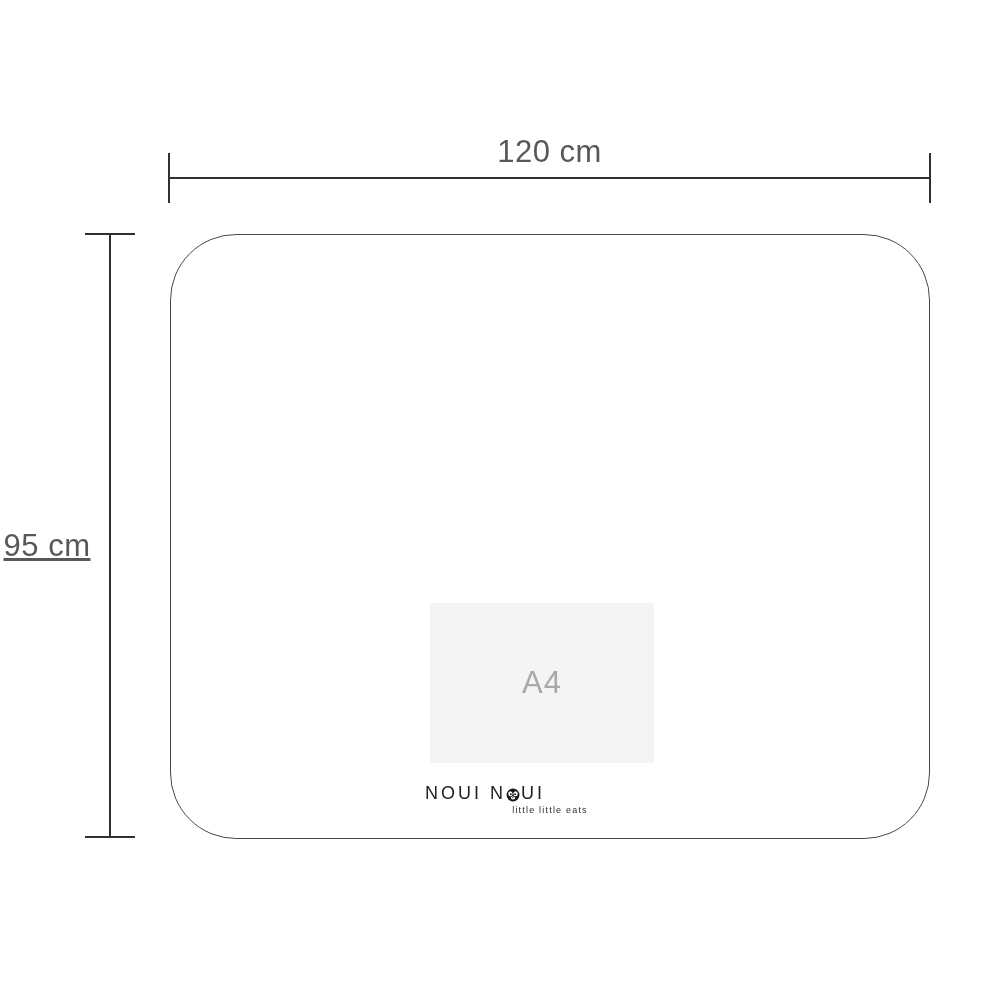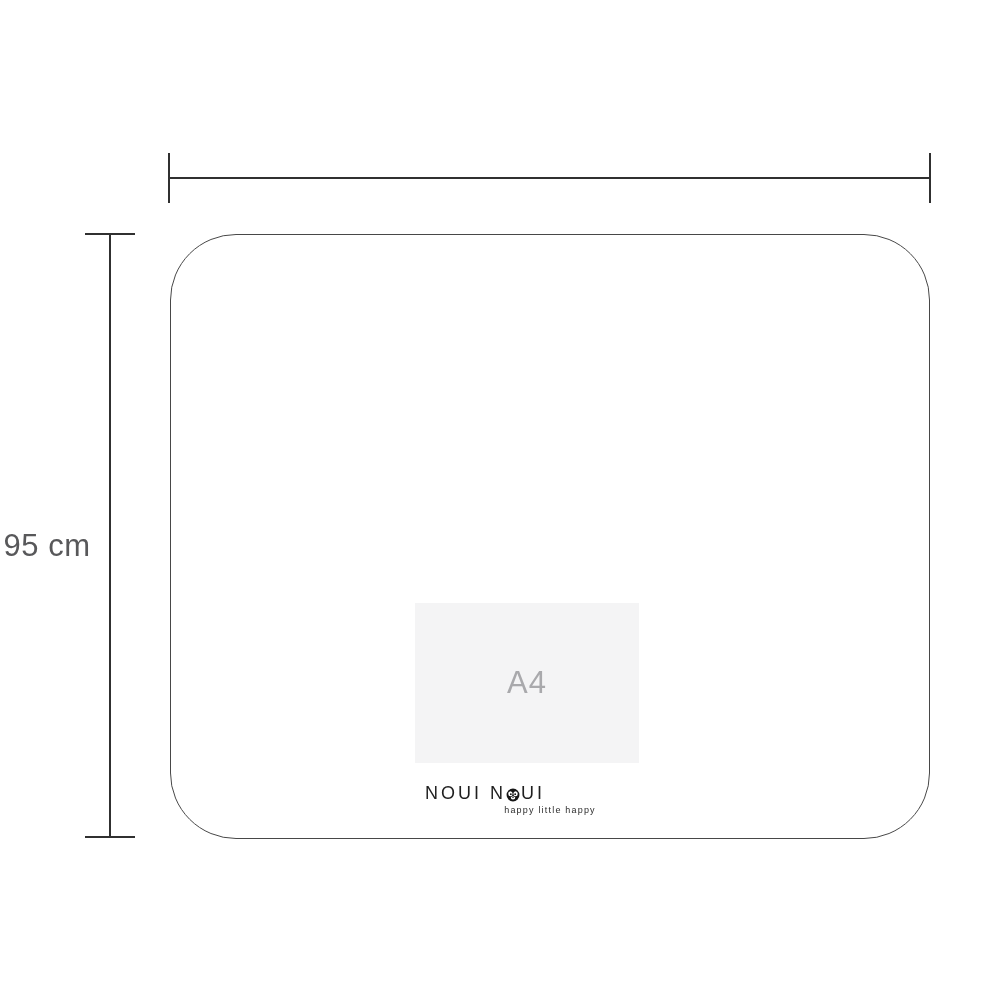--- a/index.html
+++ b/index.html
@@ -31,20 +31,21 @@
     width: 763px;
     height: 44px;
     line-height: 44px;
   }
   .dim-label.height {
     left: 0px;
     top: 520px;
     width: 94px;
     height: 52px;
     line-height: 52px;
+    text-decoration: underline;
   }
 
   
   .dim-h {
     position: absolute;
     left: 168px;
     top: 153px;
     width: 763px;
     height: 50px;
   }
@@ -101,21 +102,21 @@
     height: 605px;
     border: 1.5px solid #484848;
     border-radius: 66px;
     background: #ffffff;
     box-sizing: border-box;
   }
 
   
   .a4-box {
     position: absolute;
-    left: 415px;
+    left: 430px;
     top: 603px;
     width: 224px;
     height: 160px;
     background: #f4f4f5;
     display: flex;
     align-items: center;
     justify-content: center;
   }
   .a4-box .a4-text {
     color: #a9a9ac;
@@ -152,20 +153,21 @@
     font-size: 9px;
     letter-spacing: 1.2px;
     font-weight: 400;
   }
 </style>
 </head>
 <body>
 
 <div class="canvas">
 
+  <div class="dim-label width">120 cm</div>
 
   <div class="dim-h">
     <div class="cap left"></div>
     <div class="line"></div>
     <div class="cap right"></div>
   </div>
 
   <div class="dim-label height">95 cm</div>
 
   <div class="dim-v">
@@ -189,16 +191,16 @@
           <ellipse cx="6.3" cy="8.2" rx="3.1" ry="3.6" fill="#ffffff"></ellipse>
           <ellipse cx="13.7" cy="8.2" rx="3.1" ry="3.6" fill="#ffffff"></ellipse>
           <circle cx="6.9" cy="8.8" r="1.3" fill="#161616"></circle>
           <circle cx="13.1" cy="8.8" r="1.3" fill="#161616"></circle>
           <ellipse cx="10" cy="14" rx="3.2" ry="2.3" fill="#ffffff"></ellipse>
           <circle cx="10" cy="13.4" r="1" fill="#161616"></circle>
         </svg>
       </span>
       <span>UI</span>
     </div>
-    <div class="tagline">happy little happy</div>
+    <div class="tagline">little little eats</div>
   </div>
 
 </div>
 
 </body></html>

